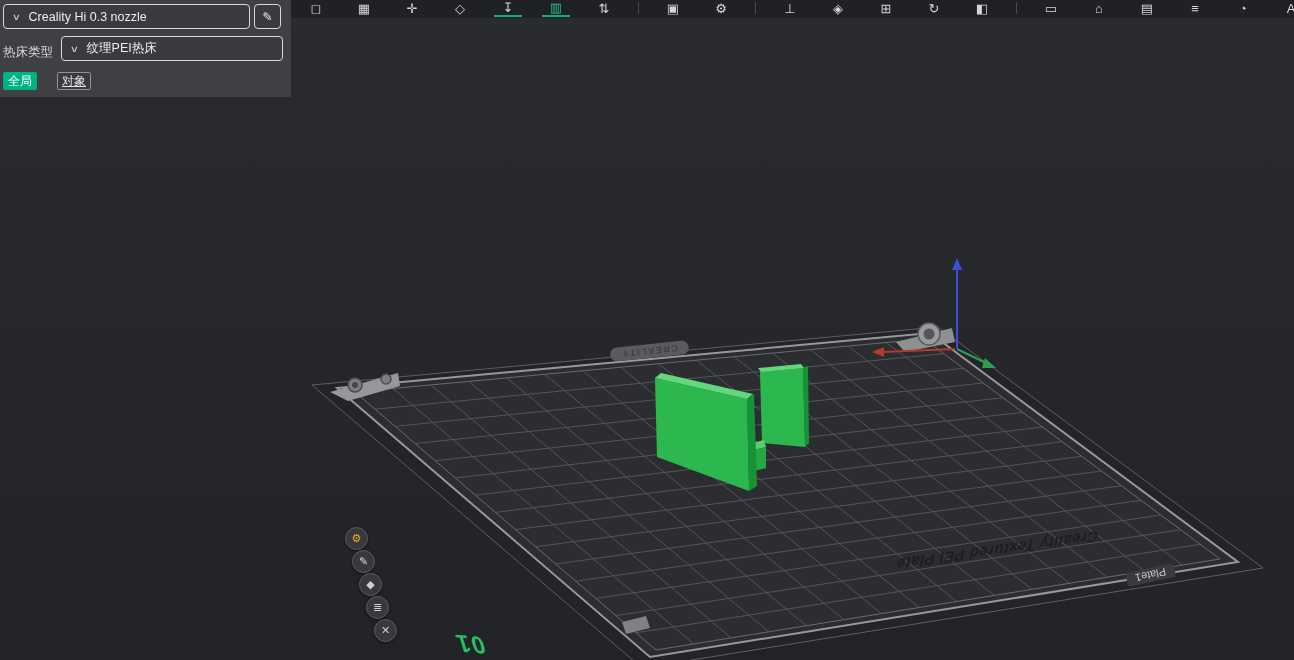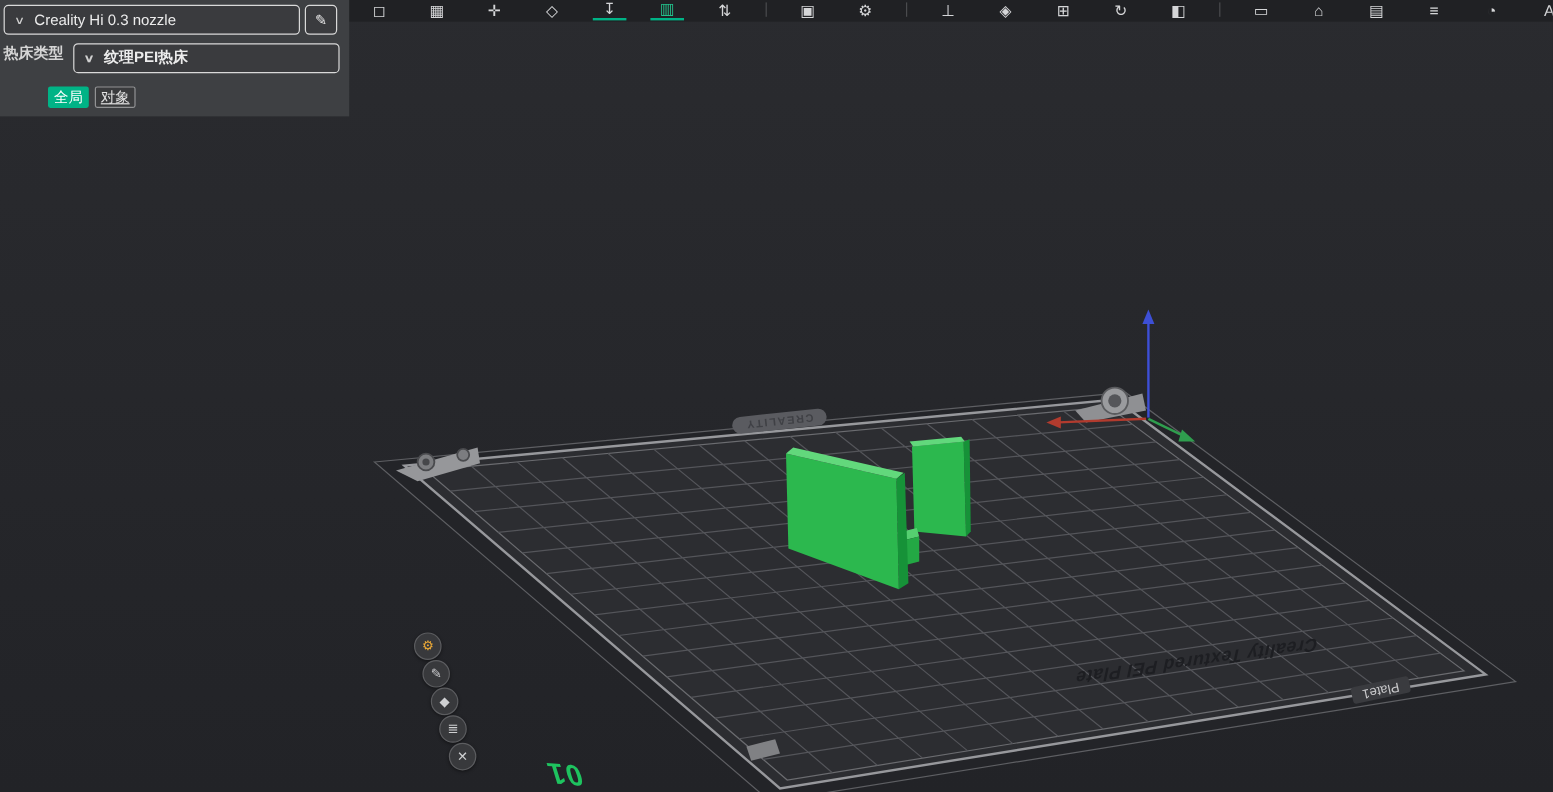--- a/index.html
+++ b/index.html
@@ -30,25 +30,25 @@
     display:flex;align-items:center;gap:9px;background:#3a3b3e;border:1px solid #d9d9d9;
     border-radius:4px;height:25px;color:#ececec;font-size:12.5px;padding:0 9px;cursor:pointer;
     box-sizing:border-box;white-space:nowrap;
   }
   .printer-select{width:247px;}
   .edit-btn{
     width:27px;height:25px;border:1px solid #d9d9d9;border-radius:4px;display:flex;
     align-items:center;justify-content:center;color:#ececec;cursor:pointer;background:#3a3b3e;
     box-sizing:border-box;font-size:12px;padding:0;
   }
-  .row2{display:flex;align-items:flex-start;margin-top:7px;gap:8px;font-weight:bold;}
+  .row2{display:flex;align-items:flex-end;margin-top:7px;gap:8px;}
   .bed-label{color:#d5d5d5;font-size:12.5px;}
   .bed-select{width:222px;}
   .chev{font-size:9px;color:#cfcfcf;transform:scaleX(1.4);}
-  .tabs{display:flex;gap:5px;margin-top:11px;margin-left:37px;}
+  .tabs{display:flex;gap:20px;margin-top:11px;}
   .tab{font-size:12px;padding:2px 5px;border-radius:2px;cursor:pointer;line-height:14px;}
   .tab.active{background:#00b386;color:#ffffff;}
   .tab:not(.active){background:#3a3b3d;border:1px solid #919294;color:#e3e3e3;padding:1px 4px;text-decoration:underline;}
   
   .viewport{position:absolute;inset:0;background:linear-gradient(#2a2b2f,#222327);}
   #scene{position:absolute;left:0;top:0;}
   .plate-text{position:absolute;font-weight:bold;pointer-events:none;}
   #surface-label{
     left:872px;top:542px;width:250px;font-size:15px;letter-spacing:.5px;color:#1d1e22;
     transform:rotate(172deg) skewX(-20deg);text-align:center;

